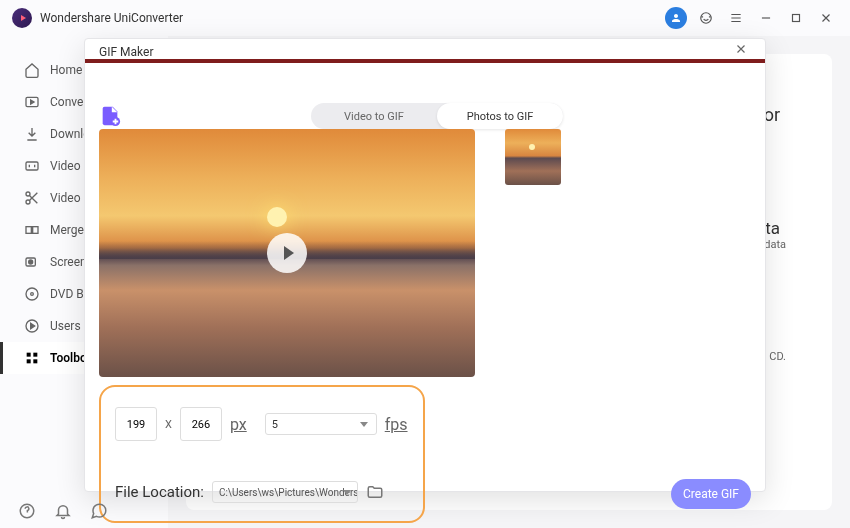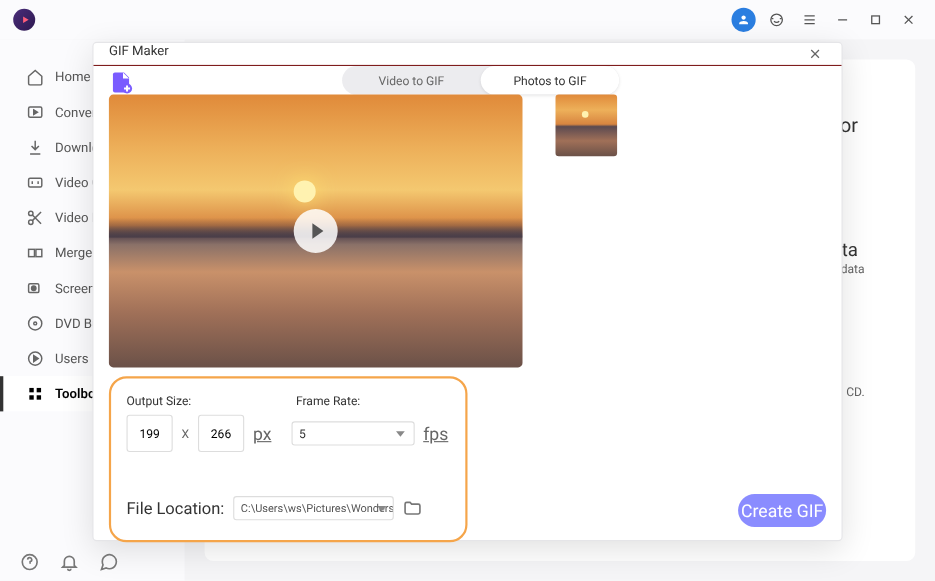--- a/index.html
+++ b/index.html
@@ -29,26 +29,26 @@
 
 .main { flex:1; background:#f5f5f7; padding:18px; position:relative; }
 .main-card { background:#fff; border-radius:8px; height:100%; padding:20px; position:relative; }
 .bg-title { position:absolute; right:52px; top:50px; font-size:18px; color:#333; }
 .bg-sub { position:absolute; right:52px; top:164px; font-size:17px; color:#333; }
 .bg-txt { position:absolute; right:46px; top:184px; font-size:11px; color:#666; }
 .bg-txt2 { position:absolute; right:46px; top:296px; font-size:11px; color:#666; }
 
 
 .modal { position:absolute; left:84px; top:38px; width:682px; height:454px; background:#fff; border:1px solid #e5e5e8; border-radius:4px; box-shadow:0 8px 30px rgba(0,0,0,.12); display:flex; flex-direction:column; }
-.modal-head { height:40px; display:flex; align-items:flex-start; padding:0 14px; border-bottom:1px solid #7f1d1d; }
+.modal-head { height:40px; display:flex; align-items:flex-end; padding:0 14px; border-bottom:4px solid #7f1d1d; }
 .modal-title { font-size:12px; color:#333; }
 .modal-head-spacer { flex:1; }
 .close-x { width:20px; height:20px; cursor:pointer; color:#666; display:flex; align-items:center; justify-content:center; }
 
-.modal-toolbar { height:42px; display:flex; align-items:flex-end; padding:0 14px; }
+.modal-toolbar { height:42px; display:flex; align-items:center; padding:0 14px;margin-top:40px; }
 .add-file { width:22px; height:22px; cursor:pointer; }
 .toolbar-spacer { width:190px; }
 .seg { display:flex; background:#ececef; border-radius:14px; height:26px; }
 .seg-btn { width:126px; display:flex; align-items:center; justify-content:center; font-size:11px; color:#666; cursor:pointer; border-radius:13px; }
 .seg-btn.on { background:#fff; color:#333; box-shadow:0 1px 3px rgba(0,0,0,.1); }
 
 .modal-body { flex:1; display:flex; padding:0 14px; gap:16px; }
 .preview { width:376px; height:248px; border-radius:4px; background:linear-gradient(to bottom,#e08a3a 0%,#edb05a 20%,#f4c870 35%,#d88540 48%,#5c4a50 52%,#8a7168 55%,#c9916a 65%,#a07058 80%,#6b5148 100%); position:relative; overflow:hidden; }
 .sun { position:absolute; left:168px; top:78px; width:20px; height:20px; border-radius:50%; background:#fff2b0; box-shadow:0 0 20px #ffe070; }
 .mountains { position:absolute; left:0; top:112px; width:100%; height:18px; background:linear-gradient(to bottom,transparent,#4a3e48); }
@@ -66,31 +66,32 @@
 .lbl2 { margin-left:18px; margin-right:6px; font-size:11px; }
 .inp { width:42px; height:34px; border:1px solid #ddd; border-radius:3px; padding:0 6px; font-size:11px; text-align:center; }
 .sep { font-size:11px; color:#666; }
 .unit { font-size:16px; color:#666;text-decoration:underline; }
 .sel { width:112px; height:22px; border:1px solid #ddd; border-radius:3px; padding:0 6px; font-size:11px; background:#fff; position:relative; display:flex; align-items:center; }
 .sel::after { content:""; position:absolute; right:8px; top:8px; width:0; height:0; border-left:4px solid transparent; border-right:4px solid transparent; border-top:5px solid #888; }
 .pathsel { width:146px; height:22px; border:1px solid #ddd; border-radius:3px; padding:0 18px 0 6px; font-size:10px; color:#555; display:flex; align-items:center; overflow:hidden; white-space:nowrap; position:relative; }
 .pathsel::after { content:""; position:absolute; right:6px; top:8px; width:0; height:0; border-left:4px solid transparent; border-right:4px solid transparent; border-top:5px solid #888; }
 .folder-btn { width:18px; height:18px; cursor:pointer; color:#777; }
 .foot-spacer { flex:1; }
-.create-btn { width:80px; height:30px; border-radius:15px; background:#8a8cff; color:#fff; font-size:16px; display:flex; align-items:center; justify-content:center; cursor:pointer; border:none; }
+.create-btn { width:80px; height:30px; border-radius:15px; background:#8a8cff; color:#fff; font-size:12px; display:flex; align-items:center; justify-content:center; cursor:pointer; border:none; }
 
 
 .tray { position:absolute; left:18px; bottom:8px; display:flex; gap:18px; }
 .tray-btn { width:18px; height:18px; color:#777; cursor:pointer; }
 </style>
 </head>
 <body>
 
 <div class="titlebar">
   <div class="app-logo"></div>
+  <div class="app-title">Wondershare UniConverter</div>
   <div class="titlebar-spacer"></div>
   <div class="titlebar-ctrl">
     <div class="avatar">
         <svg viewBox="0 0 24 24">
           <path d="M12 12c2.2 0 4-1.8 4-4s-1.8-4-4-4-4 1.8-4 4 1.8 4 4 4zm0 2c-2.7 0-8 1.3-8 4v2h16v-2c0-2.7-5.3-4-8-4z"></path>
         </svg>
       </div>
   </div>
   <div class="titlebar-ctrl">
     <svg viewBox="0 0 24 24" fill="none" stroke="currentColor" stroke-width="2">
@@ -241,24 +242,20 @@
     </div>
     <div class="thumbs">
       <div class="thumb">
           <div class="thumb-sun"></div>
         </div>
     </div>
   </div>
 
   <div style="display:flex;">
     <div class="settings">
-      <div class="row">
-        <span class="lbl">Output Size:</span>
-        <span class="lbl2" style="margin-left:70px;">Frame Rate:</span>
-      </div>
       <div class="row" style="margin-top:6px;">
         <input class="inp" value="199" style="">
         <span class="sep">X</span>
         <input class="inp" value="266" style="">
         <span class="unit">px</span>
         <div class="sel" style="margin-left:10px;">
           <span>5</span>
         </div>
         <span class="unit">fps</span>
       </div>

